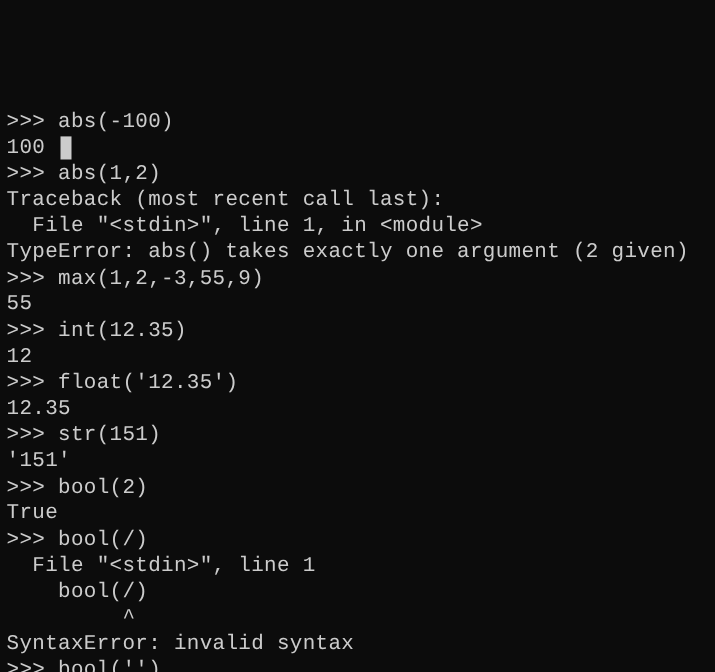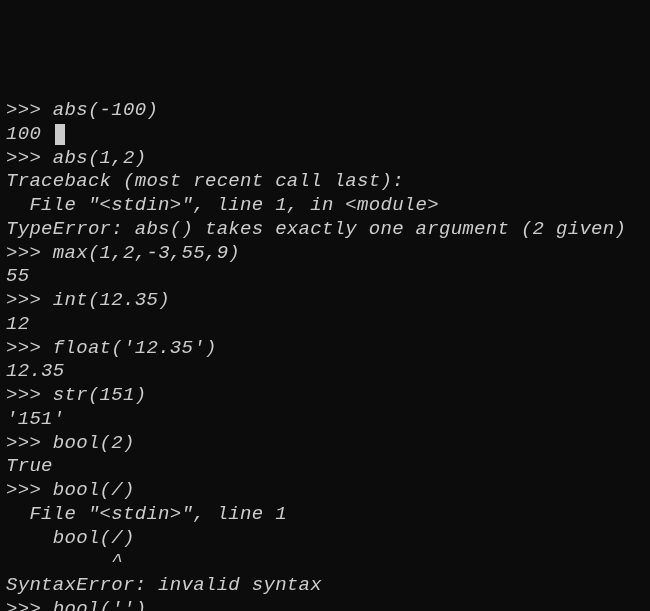--- a/index.html
+++ b/index.html
@@ -16,21 +16,20 @@
       padding: 4px 6px;
       width: 650px;
       height: 611px;
       overflow: hidden;
       white-space: pre;
       letter-spacing: 0.3px;
     }
     .line {
       display: block;
       min-height: 1.25em;
-      font-style: italic;
     }
     .cursor {
       display: inline-block;
       width: 10px;
       height: 1.1em;
       background: #cccccc;
       vertical-align: text-bottom;
       margin-left: 2px;
     }
     .caret-marker {

